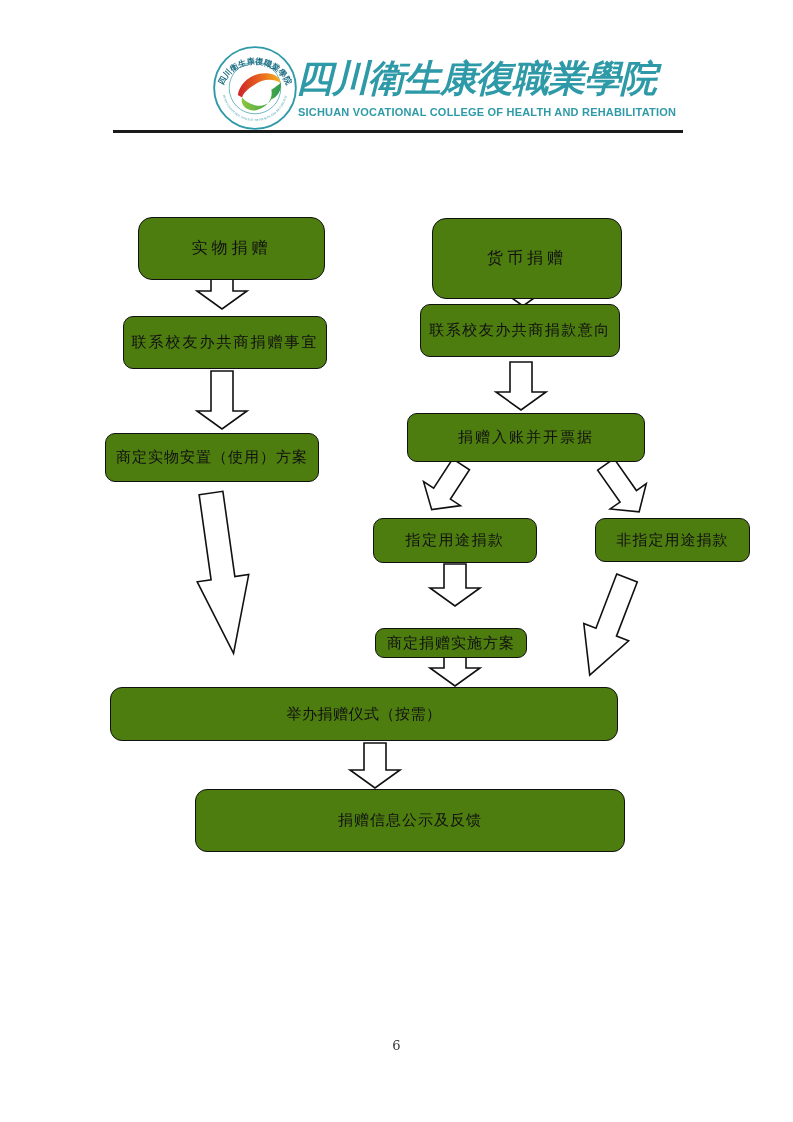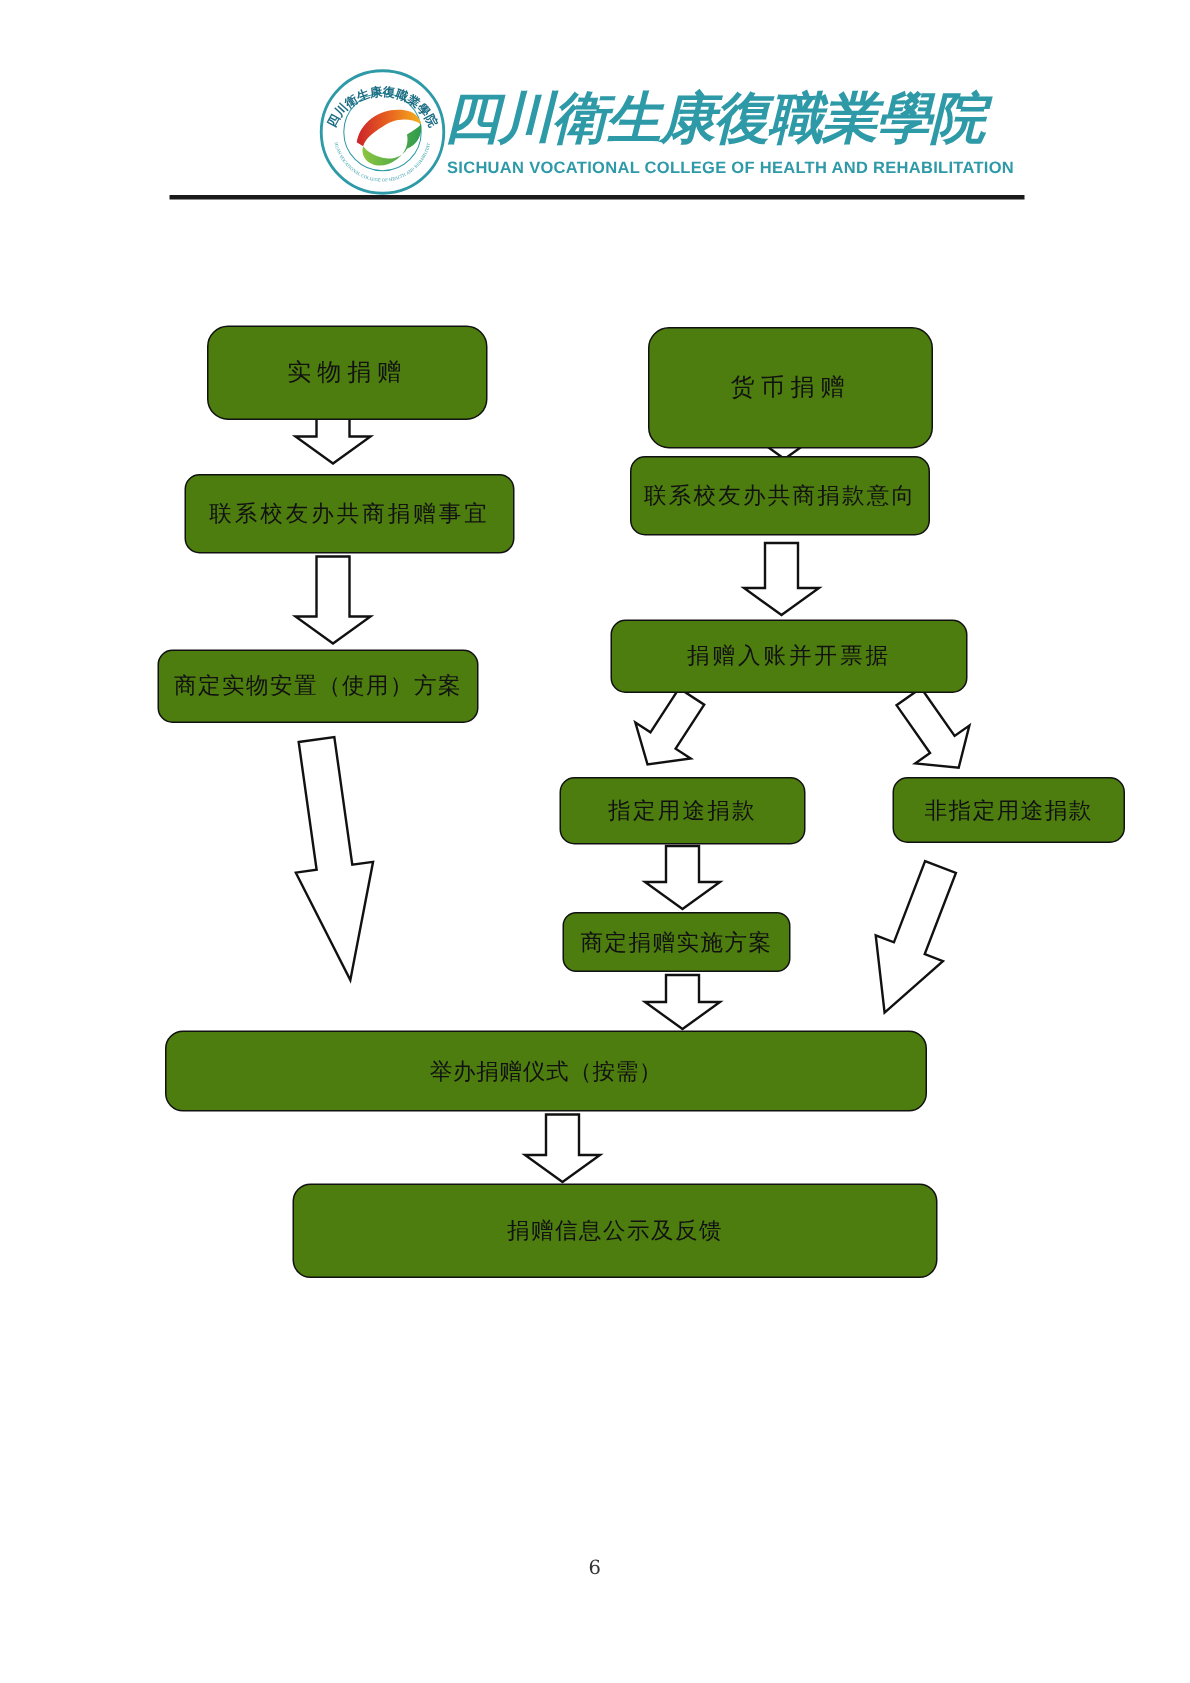--- a/index.html
+++ b/index.html
@@ -85,35 +85,35 @@
     <polygon points="450,464 470,464 470,499 482,499 460,518 438,499 450,499" transform="rotate(33 460 466)"></polygon>
     <polygon points="597,464 617,464 617,503 629,503 607,522 585,503 597,503" transform="rotate(-35 607 466)"></polygon>
     <polygon points="444,564 466,564 466,588 480,588 455,606 430,588 444,588"></polygon>
     <polygon points="444,650 466,650 466,668 480,668 455,686 430,668 444,668"></polygon>
     <polygon points="616,578 638,578 638,636 651,636 627,682 603,636 616,636" transform="rotate(21 627 578)"></polygon>
     <polygon points="364,743 386,743 386,770 400,770 375,788 350,770 364,770"></polygon>
   </svg>
 
   <div class="box big" style="left:138px;top:217px;width:187px;height:63px;">实物捐赠</div>
 
-  <div class="box" style="left:123px;top:316px;width:220px;height:53px;border-radius:10px;">联系校友办共商捐赠事宜</div>
+  <div class="box" style="left:123px;top:316px;width:204px;height:53px;border-radius:10px;">联系校友办共商捐赠事宜</div>
 
   <div class="box" style="left:105px;top:433px;width:214px;height:49px;border-radius:10px;letter-spacing:1px;">商定实物安置（使用）方案</div>
 
   <div class="box big" style="left:432px;top:218px;width:190px;height:81px;">货币捐赠</div>
 
   <div class="box" style="left:420px;top:304px;width:200px;height:53px;border-radius:10px;letter-spacing:1.5px;">联系校友办共商捐款意向</div>
 
   <div class="box" style="left:407px;top:413px;width:238px;height:49px;border-radius:10px;">捐赠入账并开票据</div>
 
   <div class="box" style="left:373px;top:518px;width:164px;height:45px;border-radius:10px;letter-spacing:1.5px;">指定用途捐款</div>
 
   <div class="box" style="left:563px;top:518px;width:155px;height:44px;border-radius:10px;letter-spacing:1px;margin-left:32px;">非指定用途捐款</div>
 
-  <div class="box" style="left:375px;top:608px;width:152px;height:40px;border-radius:9px;letter-spacing:1px;">商定捐赠实施方案</div>
+  <div class="box" style="left:375px;top:628px;width:152px;height:30px;border-radius:9px;letter-spacing:1px;">商定捐赠实施方案</div>
 
   <div class="box" style="left:110px;top:687px;width:508px;height:54px;border-radius:12px;letter-spacing:0.5px;">举办捐赠仪式（按需）</div>
 
   <div class="box" style="left:159px;top:789px;width:430px;height:63px;border-radius:12px;letter-spacing:1px;margin-left:36px;">捐赠信息公示及反馈</div>
 
   <div class="page-num">6</div>
 
 </div>
 
 </body></html>

